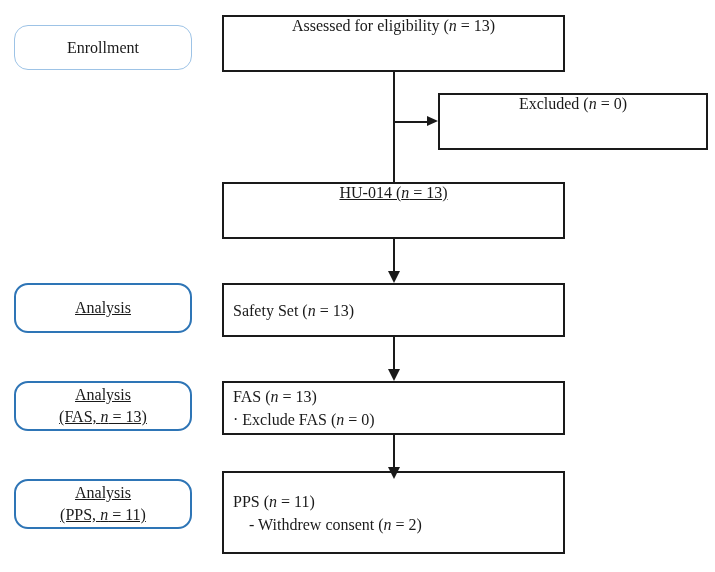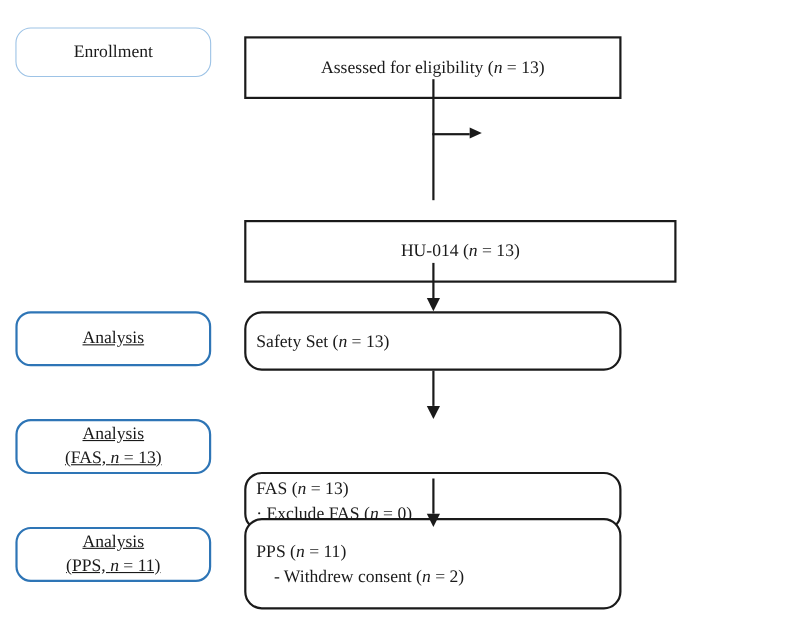--- a/index.html
+++ b/index.html
@@ -36,33 +36,31 @@
   }
   .pill.enroll { border: 1.5px solid var(--enrollment-border); }
   .pill.analysis { border: 2.5px solid var(--analysis-border); text-decoration: underline; }
   .box {
     position: absolute;
     border: 2px solid var(--box-border);
     background: #fff;
   }
   .box.center {
     display: flex;
-    align-items: center;
+    align-items: flex-start;
     justify-content: center;
     text-align: center;
-    margin-top: 18px;
   }
   .box.leftalign {
     display: flex;
     flex-direction: column;
     justify-content: center;
     padding-left: 9px;
     padding-right: 6px;
     line-height: 23px;
-    border-radius: 16px;
   }
   .line-sub { padding-left: 16px; }
   .vline {
     position: absolute;
     width: 2px;
     background: var(--box-border);
   }
   .hline {
     position: absolute;
     height: 2px;
@@ -104,30 +102,33 @@
 
   <div class="pill analysis" style="top:479px;height:50px;">
     <div>Analysis</div>
     <div>(PPS, <i>n</i> = 11)</div>
   </div>
 
   <div class="box center" style="left:222px;top:15px;width:343px;height:57px;">
     <div>Assessed for eligibility (<i>n</i> = 13)</div>
   </div>
 
+  <div class="box center" style="left:438px;top:93px;width:270px;height:57px;">
+    <div>Excluded (<i>n</i> = 0)</div>
+  </div>
 
-  <div class="box center" style="left:222px;top:182px;width:393px;height:57px;">
+  <div class="box center" style="left:222px;top:182px;width:343px;height:57px;text-decoration:underline;">
     <div>HU-014 (<i>n</i> = 13)</div>
   </div>
 
   <div class="box leftalign" style="left:222px;top:283px;width:343px;height:54px;">
     <div>Safety Set (<i>n</i> = 13)</div>
   </div>
 
-  <div class="box leftalign" style="left:222px;top:381px;width:343px;height:54px;margin-top:48px;">
+  <div class="box leftalign" style="left:222px;top:381px;width:343px;height:54px;">
     <div>FAS (<i>n</i> = 13)</div>
     <div>· Exclude FAS (<i>n</i> = 0)</div>
   </div>
 
   <div class="box leftalign" style="left:222px;top:471px;width:343px;height:83px;">
     <div>PPS (<i>n</i> = 11)</div>
     <div class="line-sub">- Withdrew consent (<i>n</i> = 2)</div>
   </div>
 
   <div class="vline" style="left:393px;top:72px;height:110px;"></div>

